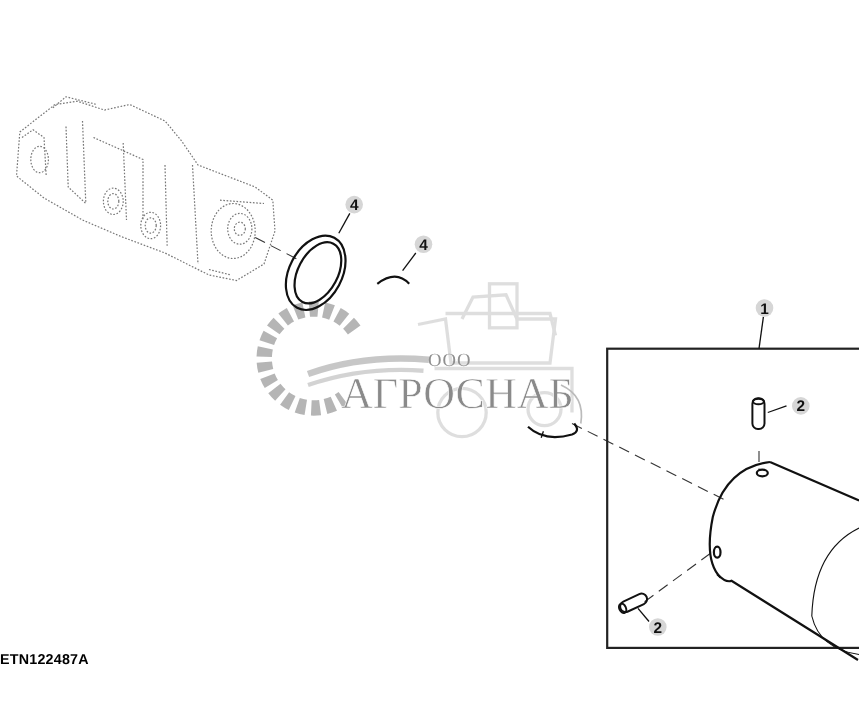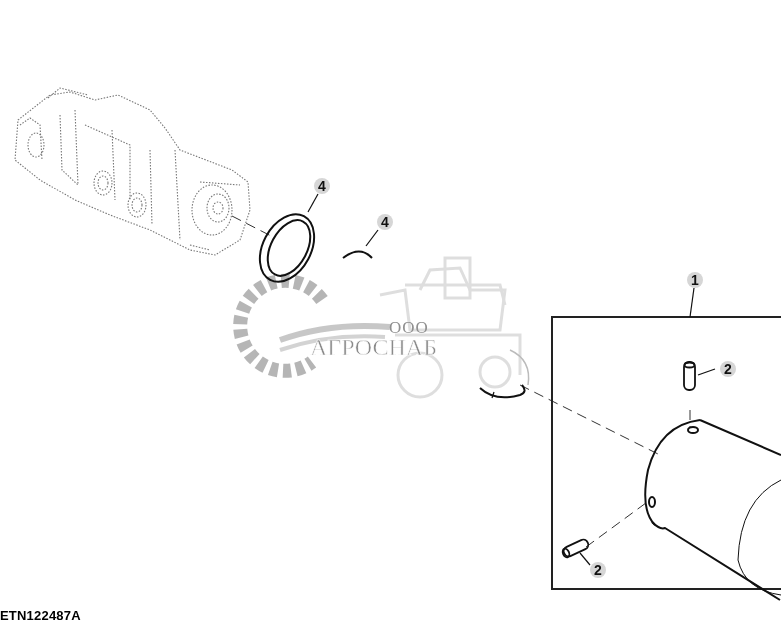--- a/index.html
+++ b/index.html
@@ -3,25 +3,25 @@
 <meta charset="utf-8">
 <style>
   html, body { margin: 0; padding: 0; background: #ffffff; }
   body { width: 781px; height: 641px; position: relative; overflow: hidden;
          font-family: "Liberation Sans", sans-serif; }
   .canvas { position: absolute; left: 0; top: 0; width: 781px; height: 641px; }
   .callout { position: absolute; width: 16px; height: 16px; border-radius: 50%;
              background: #d6d6d6; font-weight: bold; font-size: 14px; color: #111;
              display: flex; align-items: center; justify-content: center;
              font-family: "Liberation Sans", sans-serif; line-height: 1; }
-  .fig-id { position: absolute; left: 0; top: 608px; font-weight: bold; font-size: 13px;
+  .fig-id { position: absolute; left: 0; top: 592px; font-weight: bold; font-size: 13px;
             color: #000; letter-spacing: 0.2px; }
   .wm-ooo { position: absolute; left: 389px; top: 318px; font-size: 17px; color: #8f8f8f;
             font-family: Liberation Serif, serif; letter-spacing: 1px; }
-  .wm-name { position: absolute; left: 310px; top: 334px; font-size: 24px; color: #8a8a8a;
+  .wm-name { position: absolute; left: 310px; top: 334px; font-size: 40px; color: #8a8a8a;
              font-family: "Liberation Serif", serif; letter-spacing: 0px;
              -webkit-text-stroke: 0.6px #ffffff; }
 </style>
 </head>
 <body>
 
 <svg class="canvas" viewBox="0 0 781 641" xmlns="http://www.w3.org/2000/svg">
 
   <g fill="none" stroke="#777" stroke-width="1.1" stroke-dasharray="1.5 1.5">
     <path d="M18 120 L50 95 L70 92 L95 100 L118 95 L150 110 L165 128 L180 150 L232 170 L248 182 L250 210 L240 240 L215 255 L190 250 L150 230 L110 215 L75 200 L40 180 L15 160 Z"></path>

